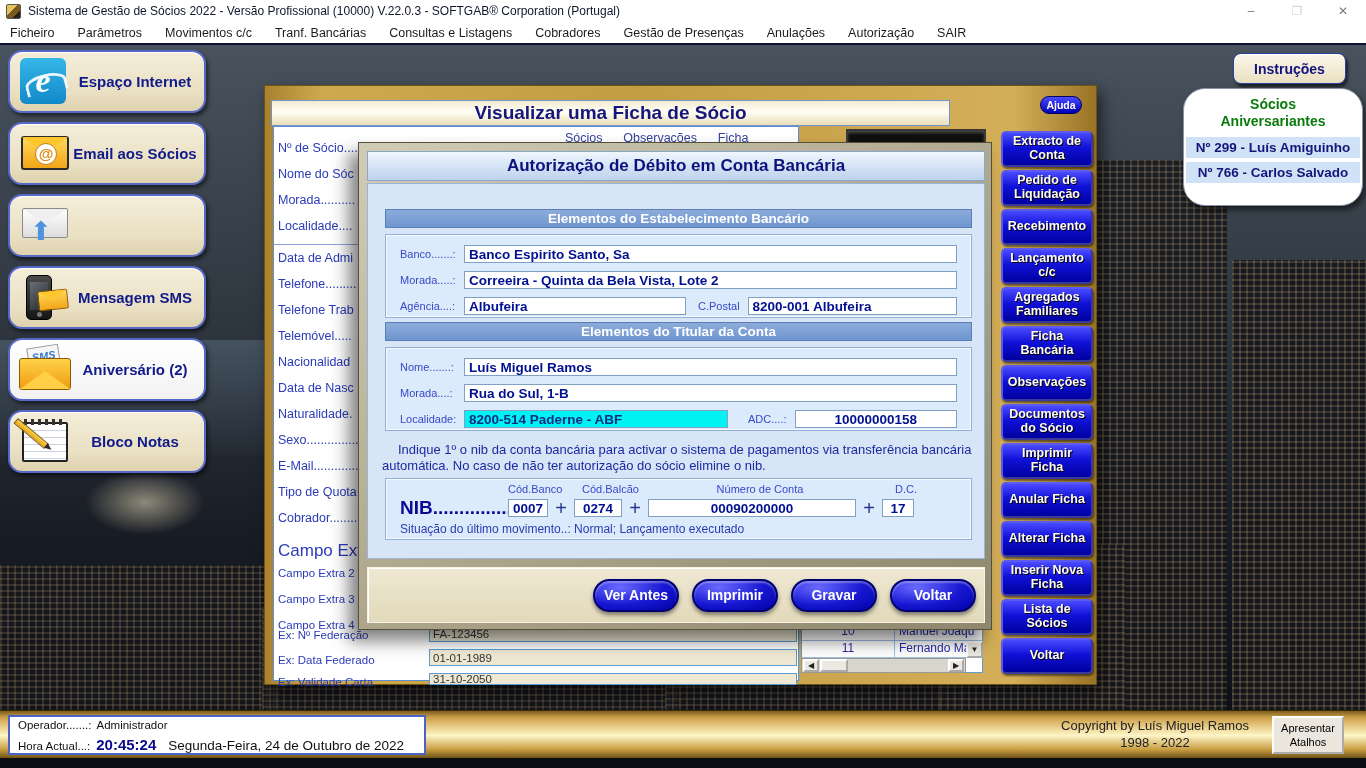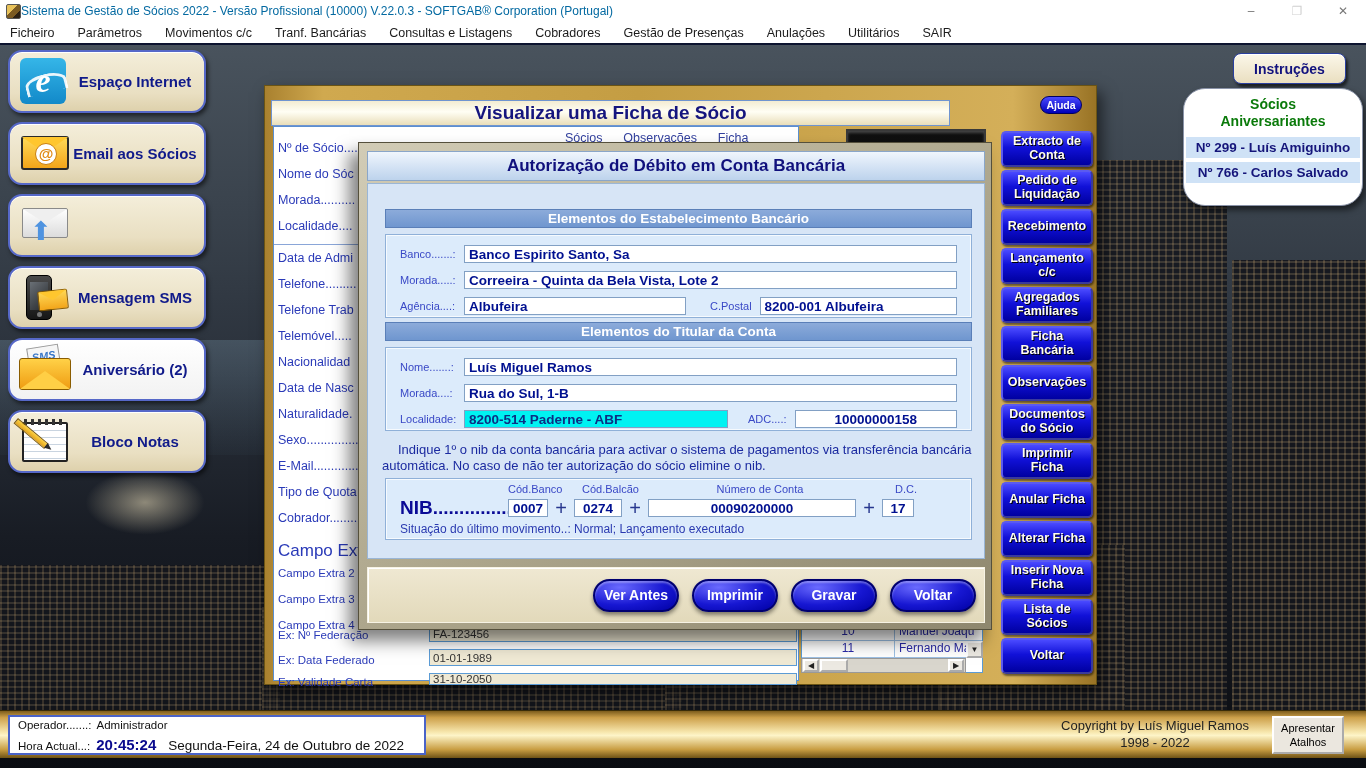--- a/index.html
+++ b/index.html
@@ -3,21 +3,21 @@
 <meta charset="utf-8">
 <style>
   *{margin:0;padding:0;box-sizing:border-box}
   html,body{background:#000}
   body{font-family:"Liberation Sans",sans-serif}
   #screen{position:relative;width:1366px;height:768px;overflow:hidden;background:#0e1118}
 
   
   .titlebar{position:absolute;left:0;top:0;width:1366px;height:22px;background:#ffffff;display:flex;align-items:center;padding-left:6px;z-index:60}
   .app-icon{width:15px;height:15px;border-radius:2px;background:linear-gradient(135deg,#e8c25a 0 40%,#7a5a22 40% 70%,#2a2014 70%);border:1px solid #555;flex:0 0 auto}
-  .title-text{font-size:12px;color:#0369a1;white-space:nowrap}
+  .title-text{font-size:12px;color:#0f172a;margin-left:7px;white-space:nowrap}
   .win-controls{margin-left:auto;display:flex;height:22px}
   .winbtn{width:46px;height:22px;display:flex;align-items:center;justify-content:center;color:#777;font-size:12px;cursor:default}
   .winbtn.dim{opacity:.35}
   .menubar{position:absolute;left:0;top:22px;width:1366px;height:23px;background:#ffffff;display:flex;align-items:center;gap:23px;padding-left:10px;font-size:12.5px;color:#1c1c1c;border-bottom:2px solid #0d1430;z-index:60}
   .menu-item{white-space:nowrap;cursor:default}
 
   
   .desktop{position:absolute;left:0;top:45px;width:1366px;height:723px;background:linear-gradient(180deg,#49535d 0%,#3a434d 22%,#2a313b 45%,#181c24 68%,#0a0c11 100%);overflow:hidden}
   .bldg{position:absolute;background-color:#14161c;background-image:repeating-linear-gradient(90deg,rgba(255,205,130,.20) 0 2px,transparent 2px 7px),repeating-linear-gradient(0deg,rgba(255,215,150,.18) 0 2px,transparent 2px 6px)}
   .sea{position:absolute;background:linear-gradient(180deg,rgba(130,160,180,.28),rgba(60,80,95,.1))}
@@ -133,21 +133,21 @@
 
   <div class="menubar">
     <span class="menu-item">Ficheiro</span>
     <span class="menu-item">Parâmetros</span>
     <span class="menu-item">Movimentos c/c</span>
     <span class="menu-item">Tranf. Bancárias</span>
     <span class="menu-item">Consultas e Listagens</span>
     <span class="menu-item">Cobradores</span>
     <span class="menu-item">Gestão de Presenças</span>
     <span class="menu-item">Anulações</span>
-    <span class="menu-item">Utilitários</span>
+    <span class="menu-item">Autorização</span>
     <span class="menu-item">SAIR</span>
   </div>
 
   <div class="desktop">
     <div class="sea" style="left:0;top:295px;width:270px;height:115px"></div>
     <div class="glow" style="left:85px;top:425px;width:120px;height:65px"></div>
     <div class="bldg" style="left:1095px;top:115px;width:132px;height:565px;opacity:.85"></div>
     <div class="bldg" style="left:1232px;top:215px;width:134px;height:465px;opacity:.9"></div>
     <div class="bldg" style="left:0;top:520px;width:280px;height:165px;opacity:.8"></div>
     <div class="bldg" style="left:262px;top:562px;width:420px;height:125px;opacity:.7"></div>
@@ -282,21 +282,21 @@
           <span class="lbl">Banco.......:</span>
           <div class="inp grow">Banco Espirito Santo, Sa</div>
         </div>
         <div class="frow">
           <span class="lbl">Morada.....:</span>
           <div class="inp grow">Correeira - Quinta da Bela Vista, Lote 2</div>
         </div>
         <div class="frow">
           <span class="lbl">Agência....:</span>
           <div class="inp" style="width:222px">Albufeira</div>
-          <span class="lbl" style="width:auto;margin-left:24px;margin-right:8px">C.Postal</span>
+          <span class="lbl" style="width:auto;margin-left:12px;margin-right:8px">C.Postal</span>
           <div class="inp grow">8200-001 Albufeira</div>
         </div>
       </div>
 
       <div class="sec-hdr" style="top:138px">Elementos do Titular da Conta</div>
       <div class="bpanel" style="top:163px;height:84px">
         <div class="frow">
           <span class="lbl">Nome.......:</span>
           <div class="inp grow">Luís Miguel Ramos</div>
         </div>

